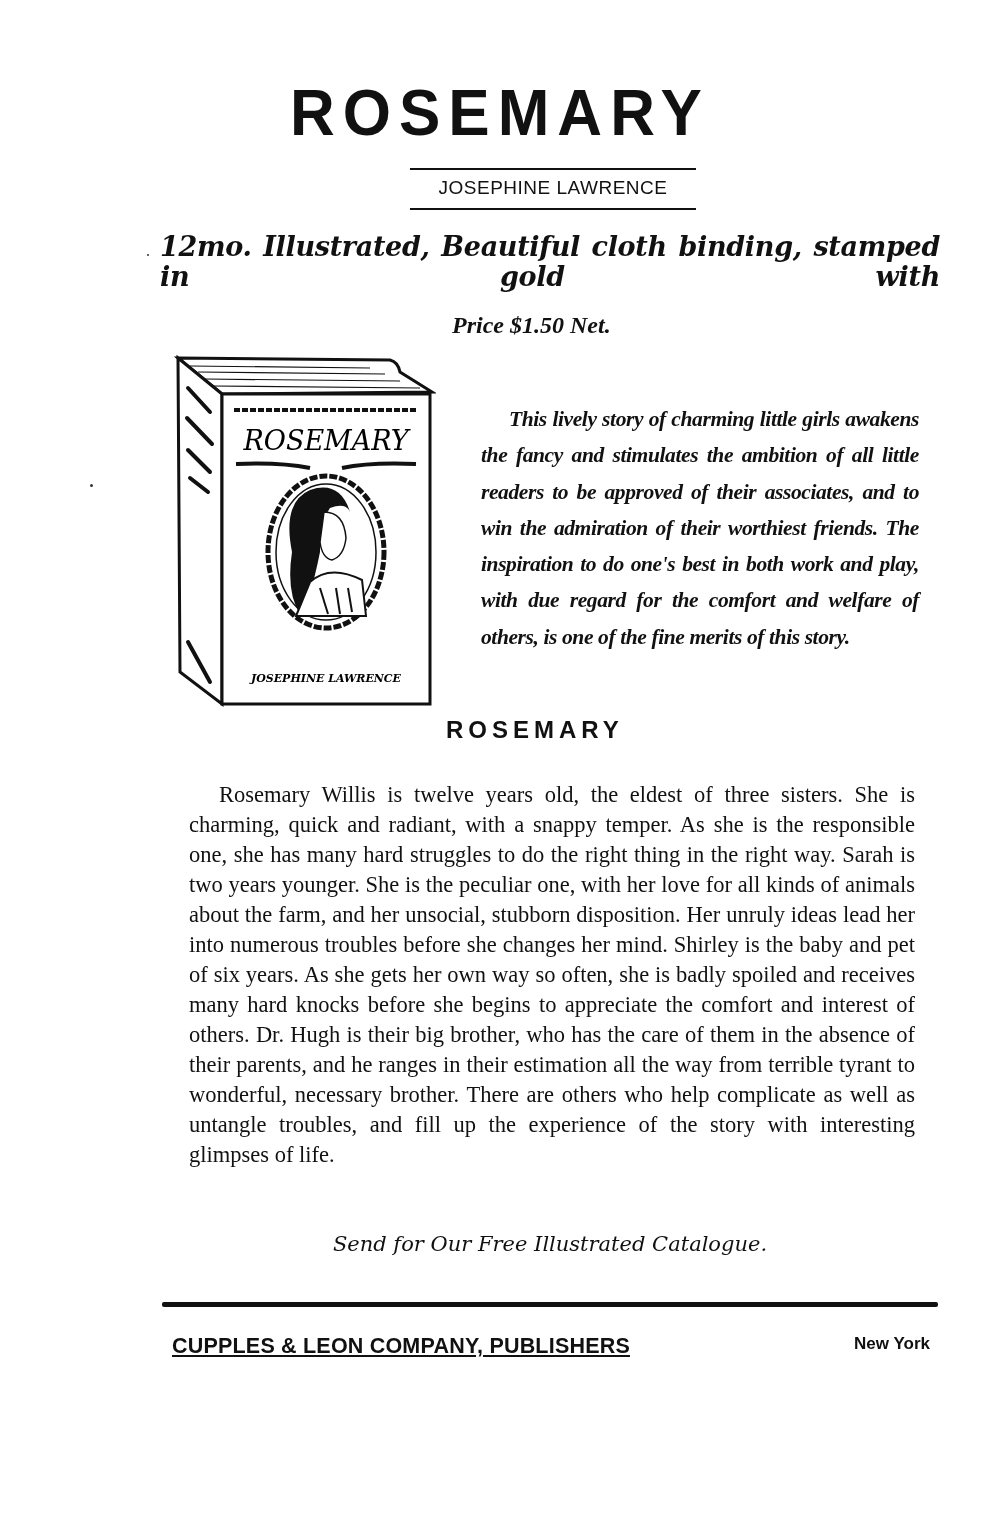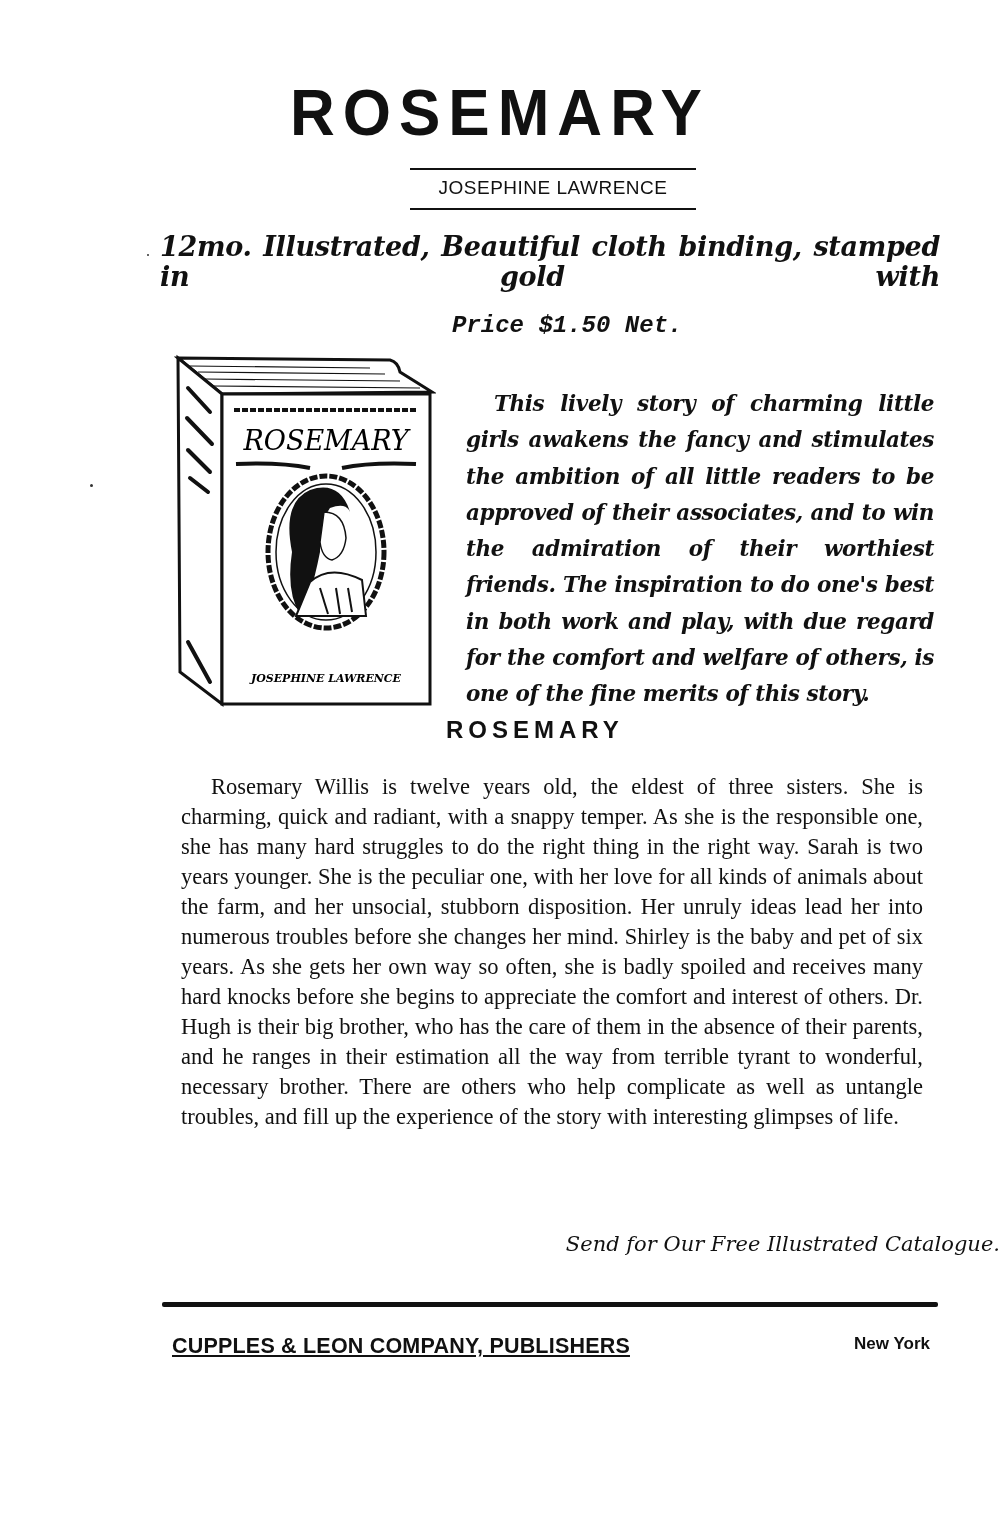--- a/index.html
+++ b/index.html
@@ -22,44 +22,44 @@
     }
     .desc {
       position: absolute; left: 150px; width: 790px; top: 232px; text-align: center;
       font-style: italic; font-size: 27px; line-height: 30px; font-weight: bold;
       font-family: "DejaVu Serif", serif; letter-spacing: -0.3px;
     }
     .desc .l1 { display: block; text-align: justify; text-align-last: justify; padding-left: 10px; }
     .desc .l2 { display: block; }
     .price {
       position: absolute; left: 452px; top: 312px; font-style: italic; font-weight: bold;
-      font-size: 24px; font-family: Liberation Mono, monospace;
+      font-size: 24px; font-family: Liberation Serif, serif;
     }
     .book {
       position: absolute; left: 170px; top: 352px; width: 266px; height: 356px;
     }
     .blurb {
       position: absolute; left: 466px; width: 468px; top: 386px;
       font-style: italic; font-size: 21.5px; line-height: 36.3px; font-weight: bold;
       font-family: "DejaVu Serif", serif; text-align: justify; letter-spacing: -0.4px;
     }
-    .blurb p { margin: 0; text-indent: 28px; }
+    .blurb p { margin: 15px; text-indent: 28px; font-family: Liberation Serif, serif; }
     .sub-title {
       position: absolute; left: 446px; top: 716px;
       font-family: "Liberation Sans", "DejaVu Sans", sans-serif; font-weight: 900;
       font-size: 24px; letter-spacing: 5px;
     }
     .body-text {
       position: absolute; left: 173px; width: 758px; top: 764px;
       font-size: 22.5px; line-height: 30px; text-align: justify;
       font-family: "Liberation Serif", serif;
     }
-    .body-text p { margin: 8px; text-indent: 30px; }
+    .body-text p { margin: 16px; text-indent: 30px; }
     .send {
-      position: absolute; left: 0; width: 1000px; top: 1232px; text-align: right;
+      position: absolute; left: 0; width: 1000px; top: 1232px; text-align: center;
       padding-left: 100px; box-sizing: border-box;
       font-style: italic; font-size: 21px; font-family: "DejaVu Serif", serif;
     }
     .rule {
       position: absolute; left: 162px; width: 776px; top: 1302px; height: 5px; background: #111;
       border-radius: 2px;
     }
     .publisher {
       position: absolute; left: 172px; top: 1334px;
       font-family: "Liberation Sans", "DejaVu Sans", sans-serif; font-weight: 900; font-size: 21.5px;

